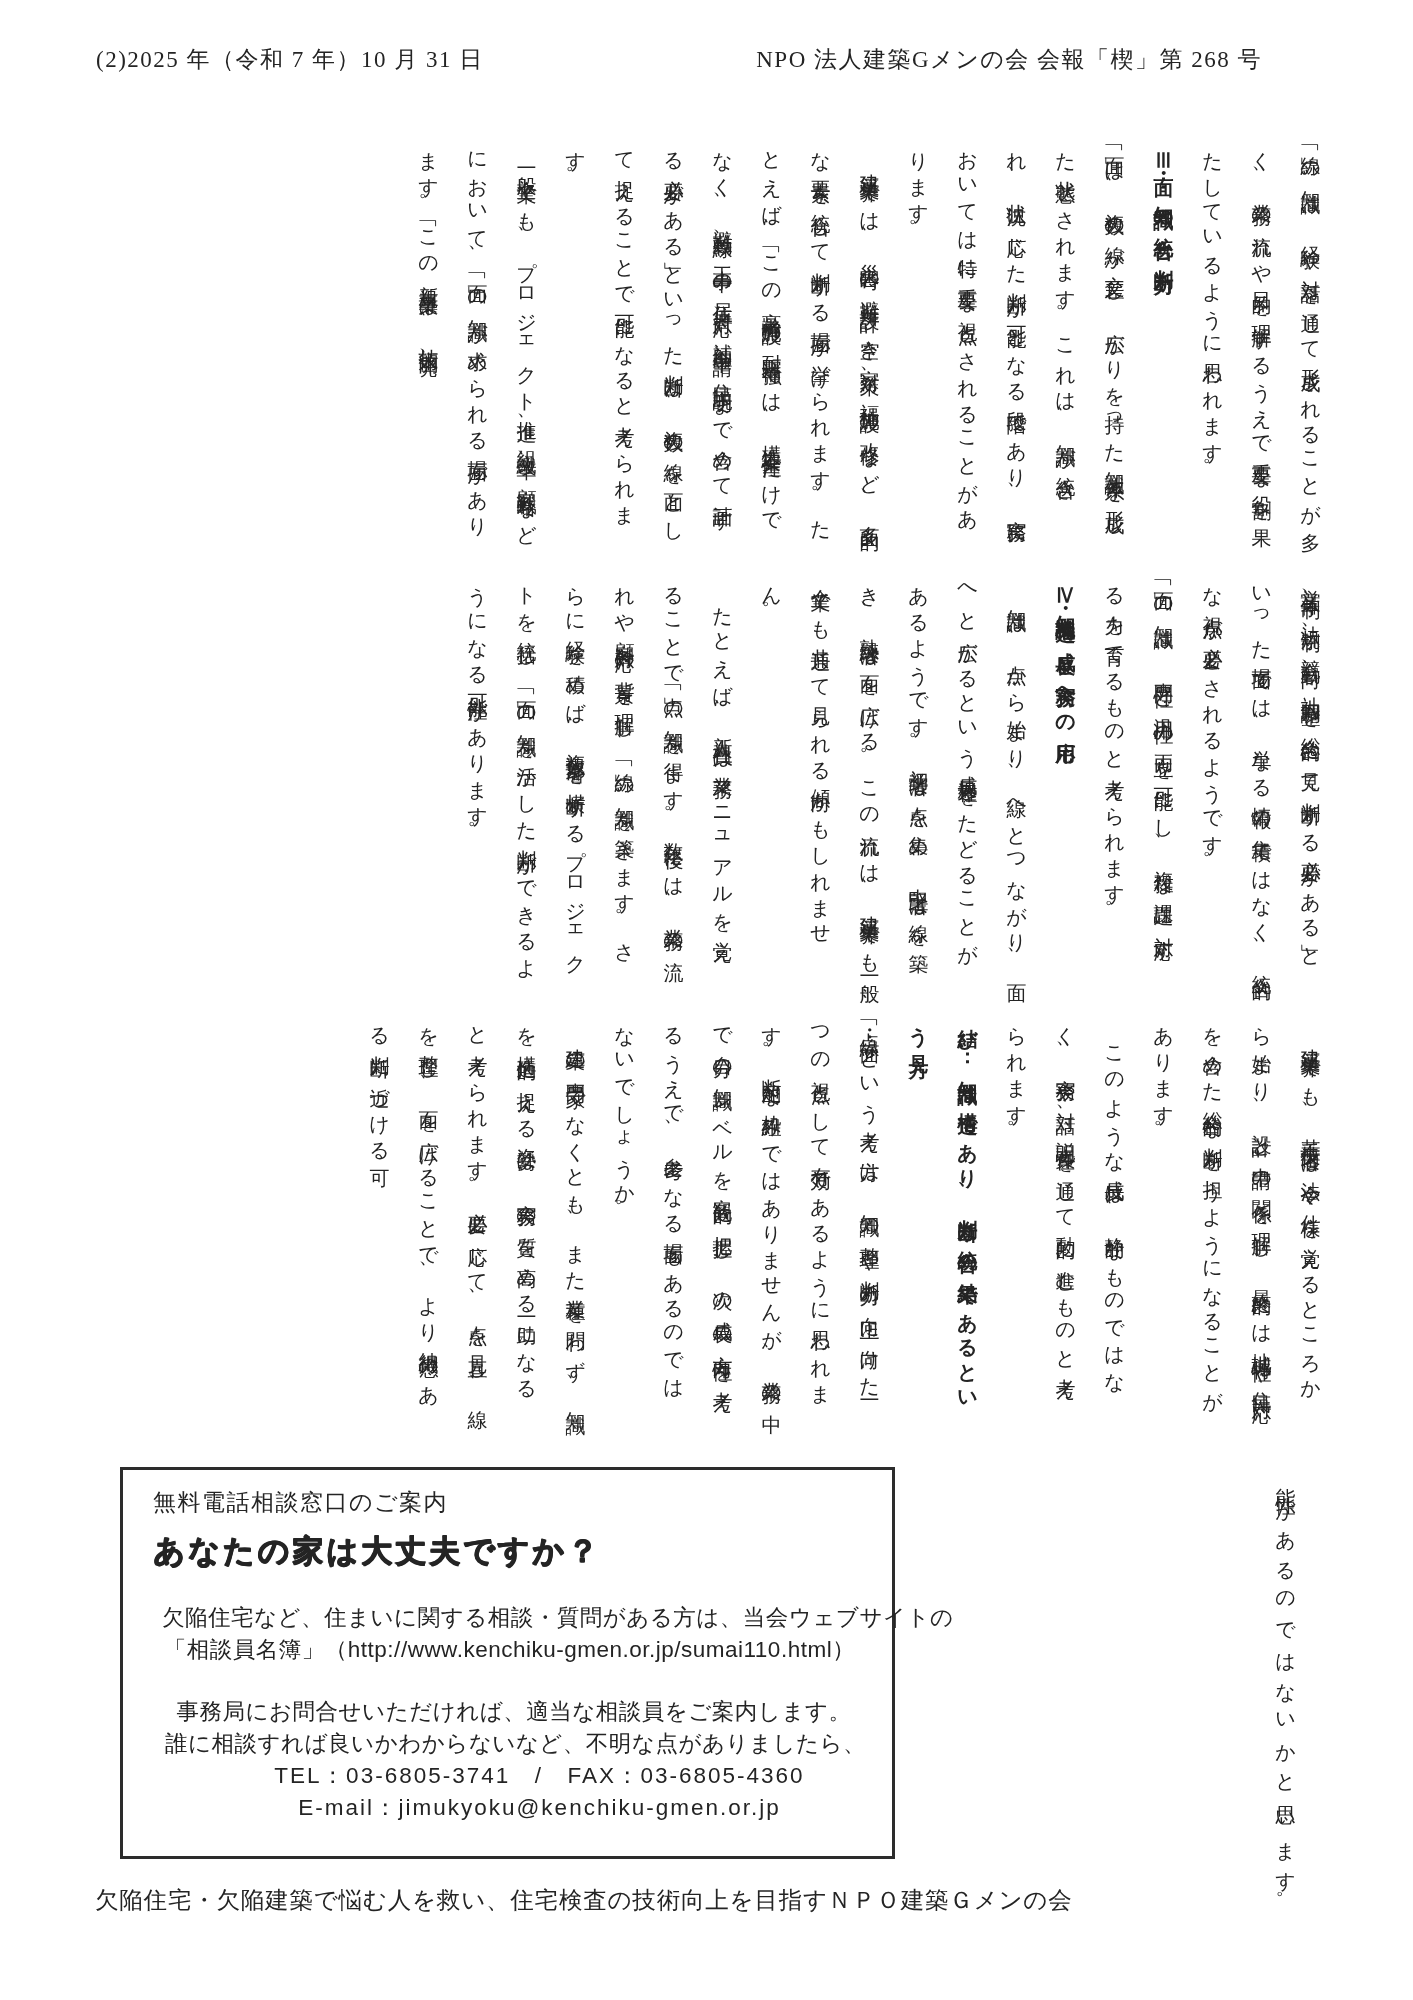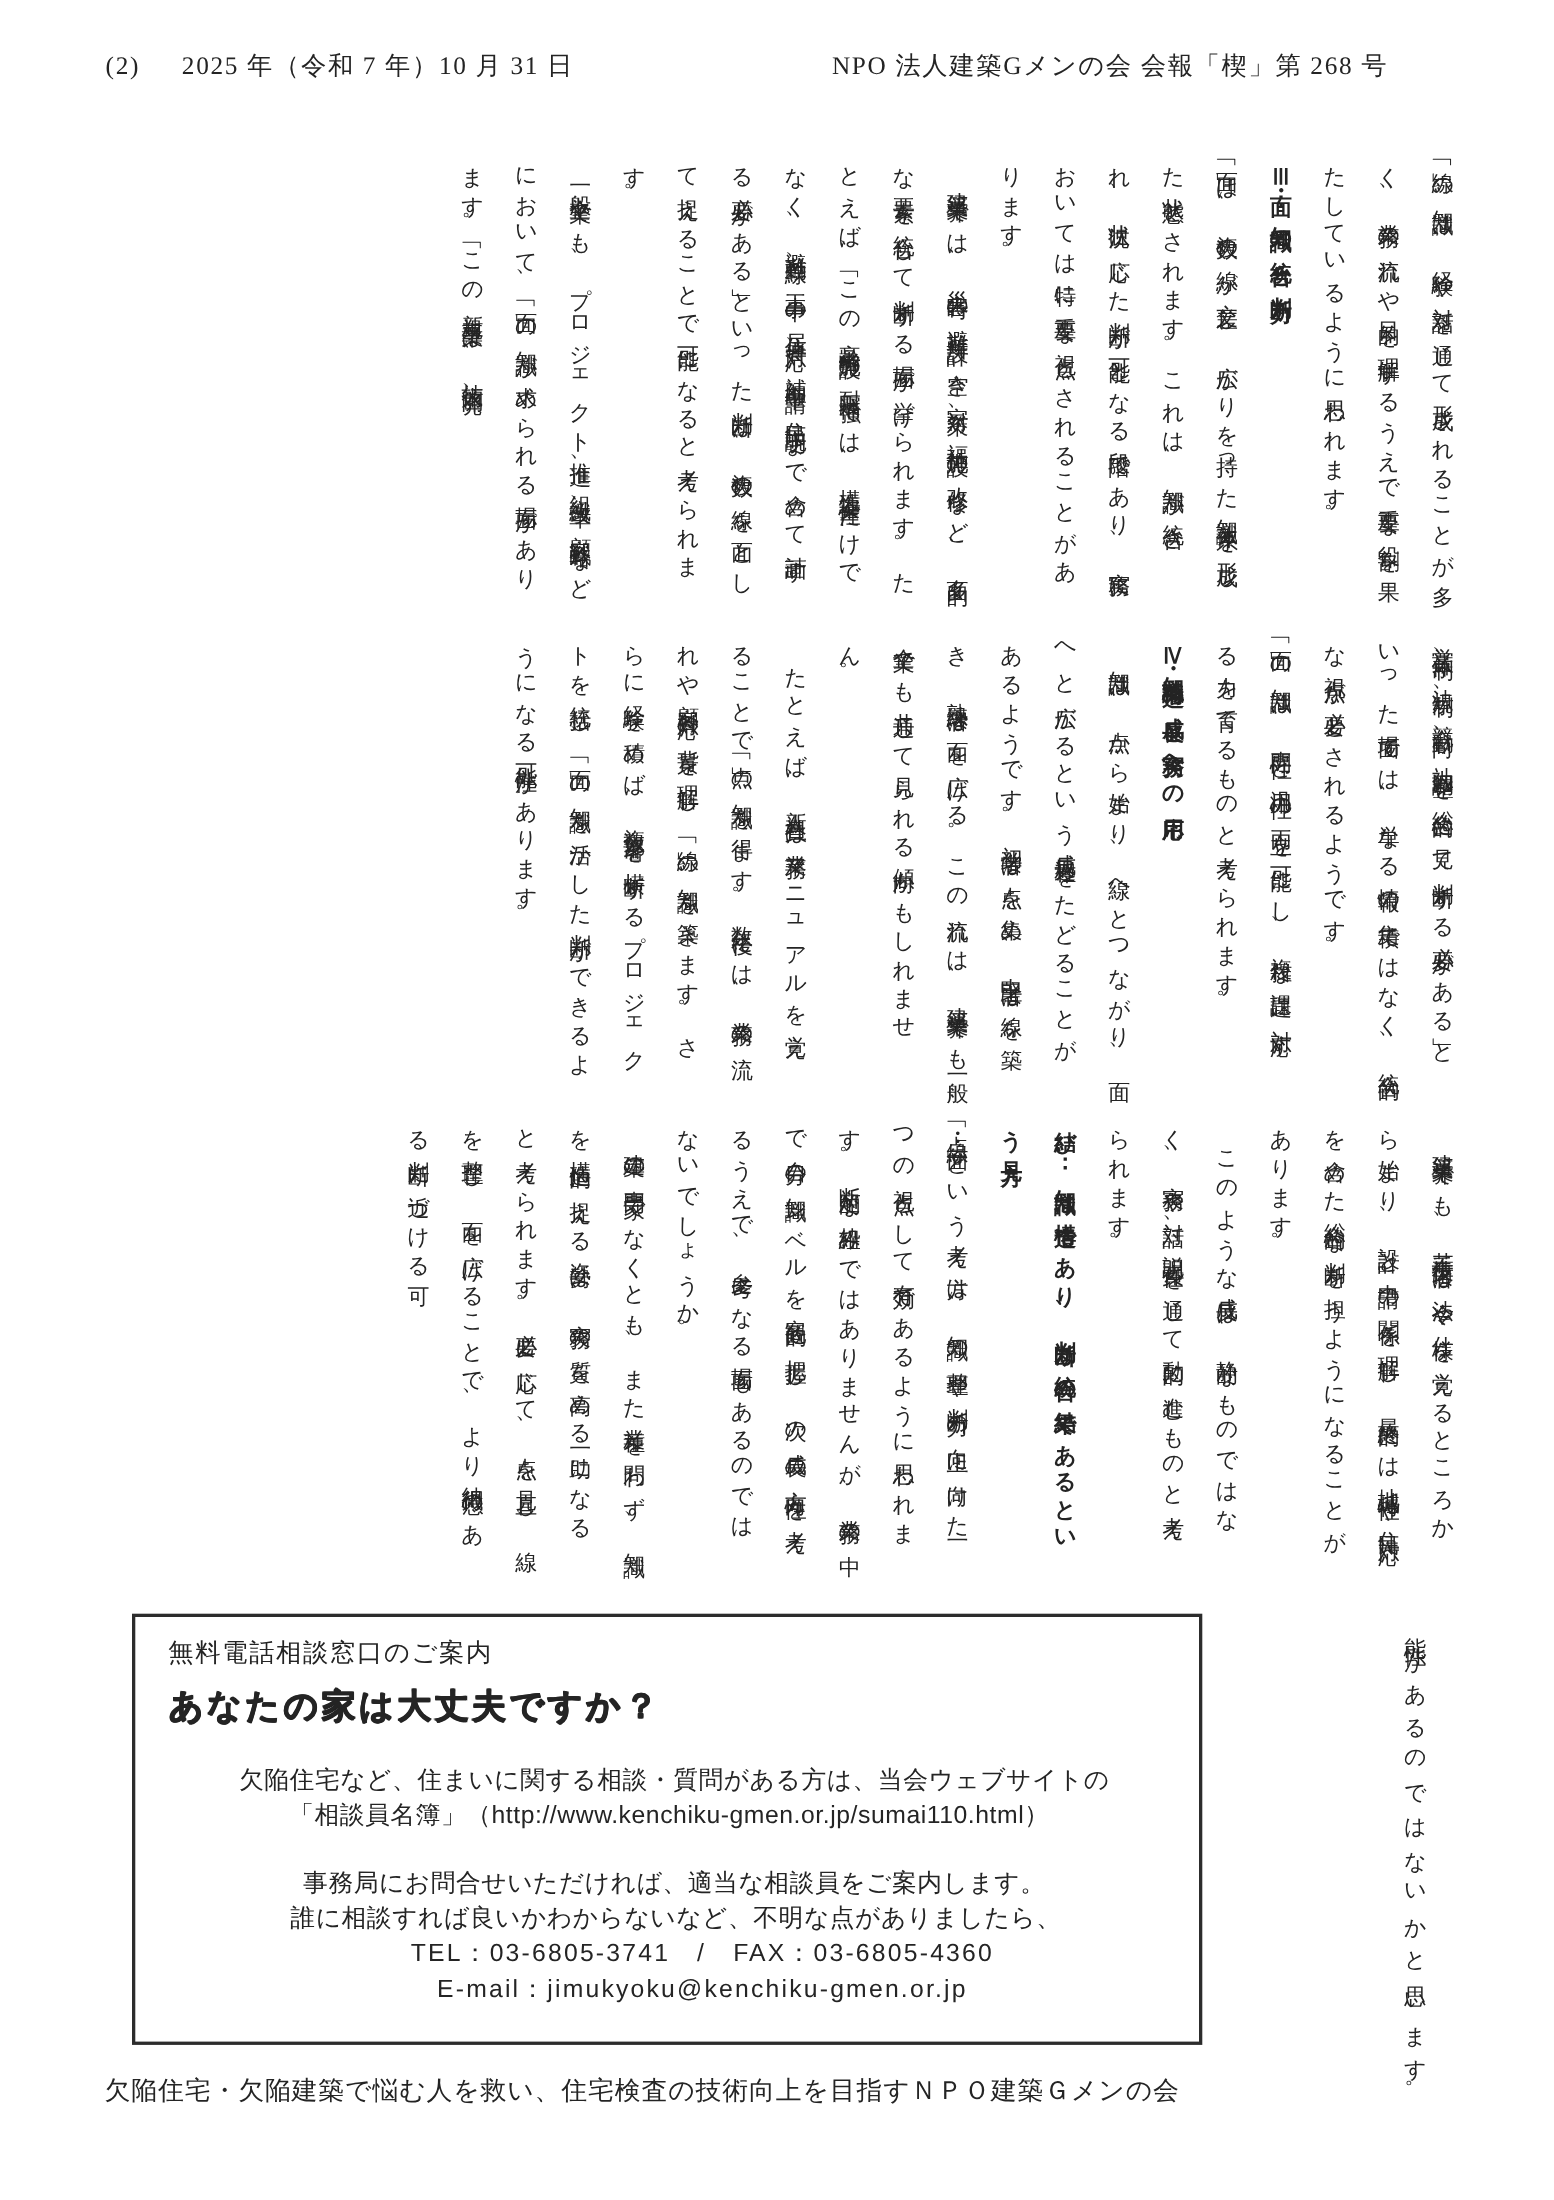--- a/index.html
+++ b/index.html
@@ -6,21 +6,21 @@
   .page{
     position:relative;width:1413px;height:2000px;background:#ffffff;
     color:#242424;font-family:"Liberation Serif",serif;overflow:hidden;
   }
   
   .pg-header{
     position:absolute;top:44px;left:96px;width:1166px;
     display:flex;align-items:baseline;
     font-size:23px;letter-spacing:1.5px;white-space:nowrap;
   }
-  .hdr-date{margin-left:38px;}
+  .hdr-date{}
   .hdr-pub{margin-left:auto;font-family:Liberation Serif, serif;}
   
   .band{
     position:absolute;right:78px;width:1234px;
     writing-mode:vertical-rl;-webkit-writing-mode:vertical-rl;
     font-size:20px;line-height:49px;letter-spacing:3.4px;
     text-align:start;
   }
   .band1{top:138px;height:400px;}
   .band2{top:573px;height:400px;}
@@ -32,21 +32,21 @@
     margin:0 3px;letter-spacing:3px;
   }
   
   .tail-col{
     position:absolute;right:112px;top:1472px;height:478px;
     writing-mode:vertical-rl;-webkit-writing-mode:vertical-rl;
     font-size:20px;letter-spacing:7.5px;line-height:30px;
   }
   
   .notice-box{
-    position:absolute;left:120px;top:1467px;width:973px;height:392px;
+    position:absolute;left:120px;top:1467px;width:775px;height:392px;
     border:3px solid #2c2c2c;box-sizing:border-box;
     font-family:"Liberation Sans",sans-serif;
     padding:17px 26px 0 30px;
   }
   .nb-title{font-size:23px;letter-spacing:1.5px;}
   .nb-headline{
     margin-top:12px;font-size:31px;font-weight:bold;letter-spacing:3px;
     text-shadow:1px 0 0 currentColor,0 1px 0 currentColor,1px 1px 0 currentColor;
   }
   .nb-body{margin-top:30px;text-align:center;}

